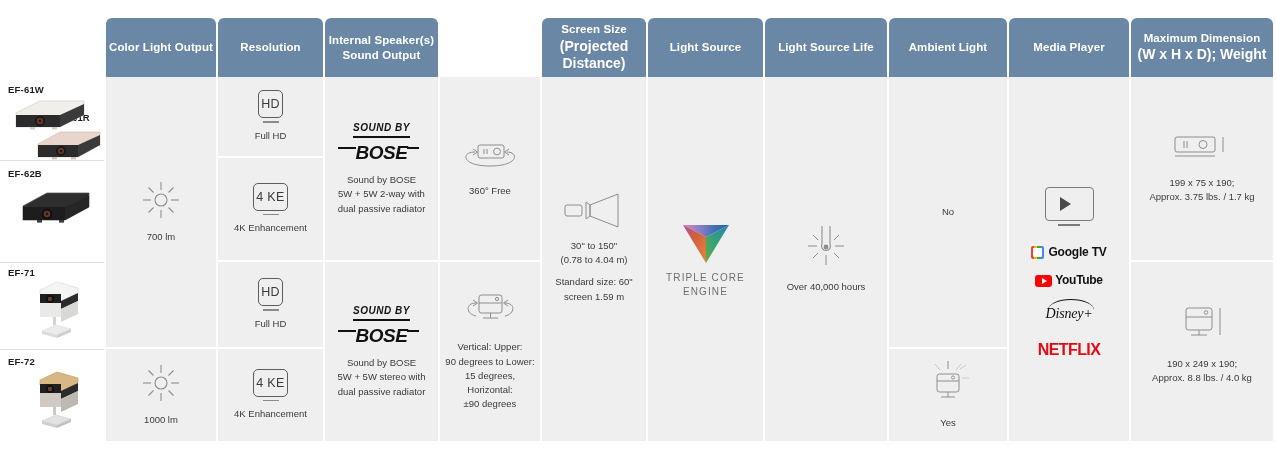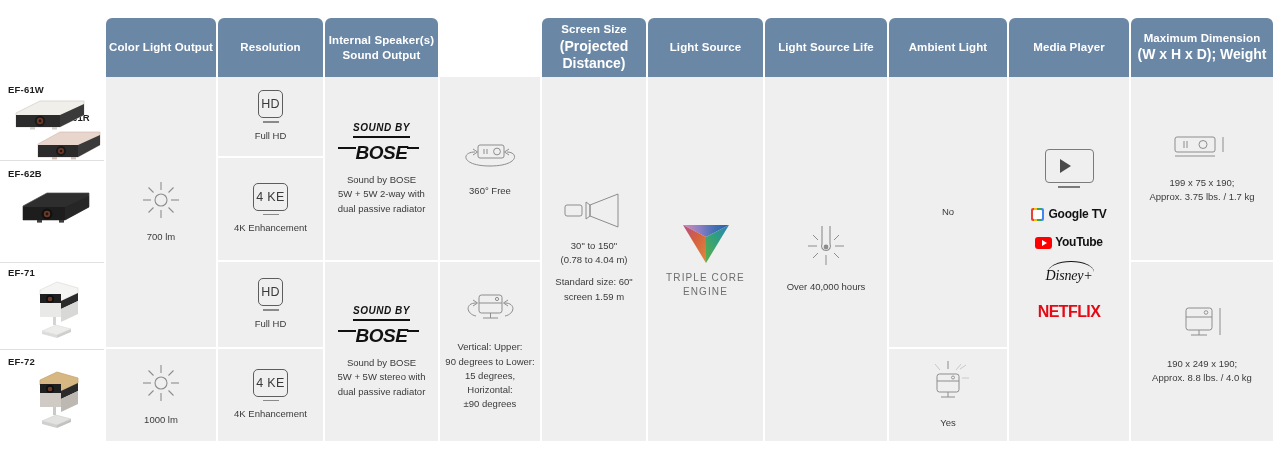--- a/index.html
+++ b/index.html
@@ -428,21 +428,21 @@
           <line x1="28" y1="1" x2="28" y2="9" stroke="#8d8d8d" stroke-width="1"></line>
           <line x1="15" y1="4" x2="20" y2="10" stroke="#c9c9c9" stroke-width="1"></line>
           <line x1="41" y1="4" x2="36" y2="10" stroke="#c9c9c9" stroke-width="1"></line>
           <line x1="42" y1="18" x2="49" y2="18" stroke="#c9c9c9" stroke-width="1"></line>
           <line x1="40" y1="9" x2="46" y2="5" stroke="#c9c9c9" stroke-width="1"></line>
         </svg>
       </div>
       <div class="cap">Yes</div>
     </div>
 
-    <div class="cell" style="left:1009px;top:77px;width:120px;height:364px;justify-content:flex-start;padding-top:72px;">
+    <div class="cell" style="left:1009px;top:77px;width:120px;height:364px;justify-content:flex-start;padding-top:110px;">
       <div>
         <div class="mp-screen"></div>
         <div class="mp-stand"></div>
       </div>
 
       <div class="svc" style="margin-top:18px;">
         <span class="gtv-sq"></span>
         <span class="gtv-txt">Google TV</span>
       </div>
 

